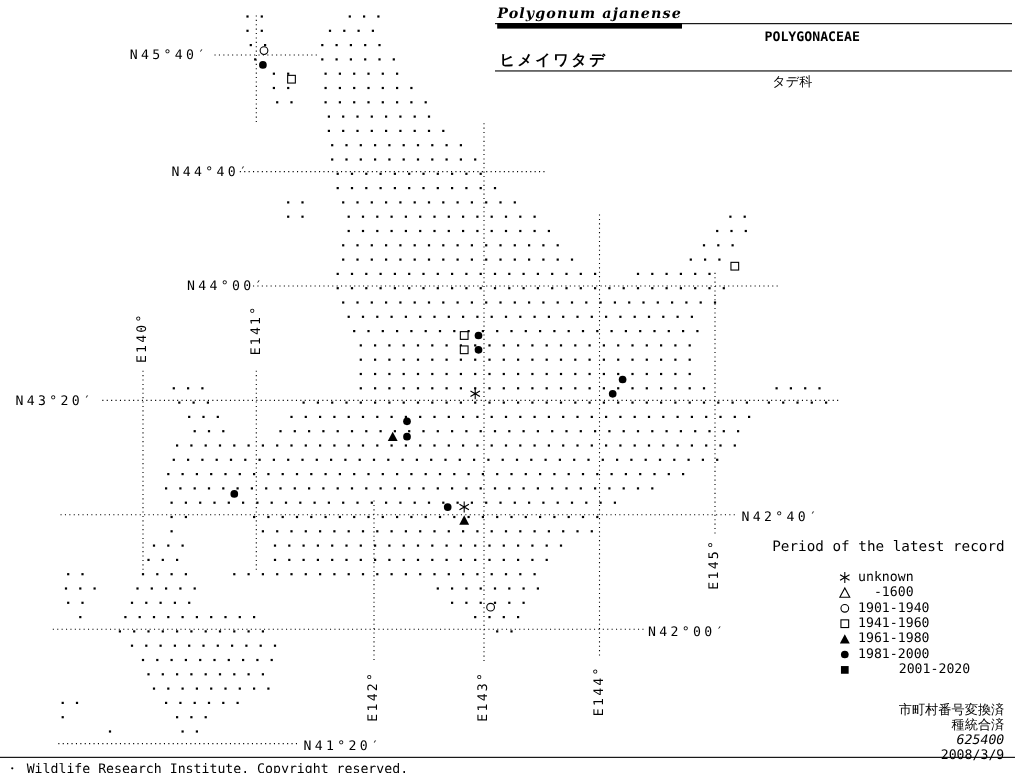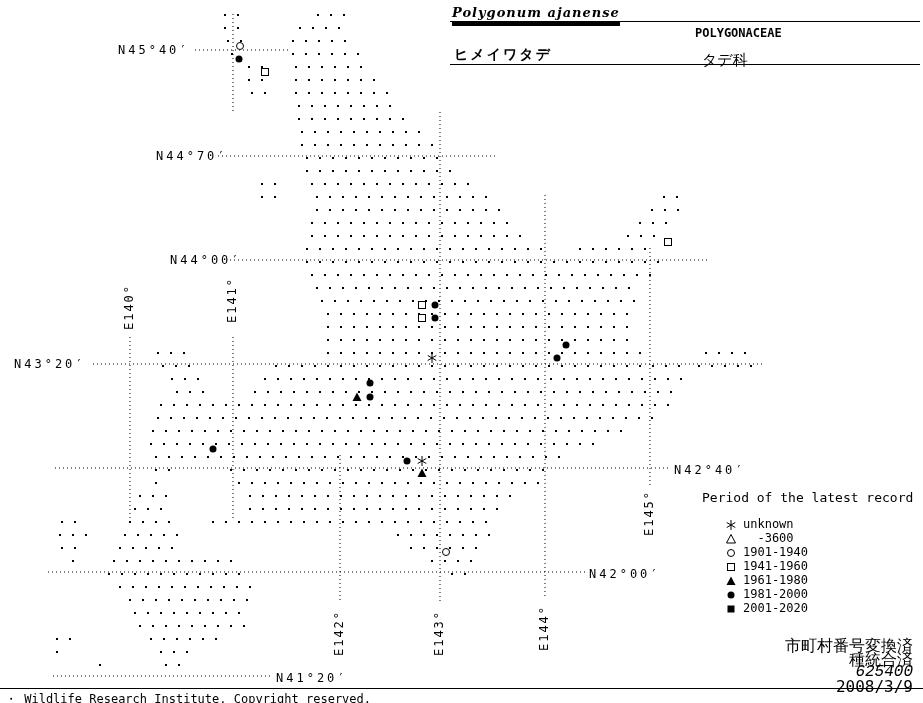--- a/index.html
+++ b/index.html
@@ -10,30 +10,30 @@
   .rule{position:absolute;border-top:1px solid #000;height:0;}
   .species-latin{
     position:absolute;left:452px;top:5px;
     font-family:"DejaVu Serif","Liberation Serif",serif;
     font-style:italic;font-weight:bold;font-size:13px;letter-spacing:1px;
     border-bottom:5px solid #000000;padding-bottom:1px;
   }
   .family-latin{position:absolute;left:695px;top:26px;font-size:12px;font-weight:bold;}
   .species-jp{position:absolute;left:454px;top:46px;font-size:14px;font-weight:bold;
     font-family:Liberation Serif, serif;letter-spacing:2px;}
-  .family-jp{position:absolute;left:702px;top:51px;font-size:15px;
+  .family-jp{position:absolute;left:702px;top:66px;font-size:12px;
     font-family:Liberation Serif, serif;}
   .lat-label{position:absolute;font-size:12px;letter-spacing:3px;white-space:pre;height:14px;line-height:14px;}
   .lon-label{position:absolute;width:70px;text-align:center;font-size:12px;letter-spacing:2px;height:14px;line-height:14px;transform:rotate(-90deg);}
   .legend-title{position:absolute;left:702px;top:490px;font-size:13px;}
-  .legend-row{position:absolute;left:723px;height:14px;display:flex;align-items:center;}
+  .legend-row{position:absolute;left:760px;height:14px;display:flex;align-items:center;}
   .legend-row .sym{width:16px;height:14px;flex:0 0 16px;}
   .legend-row .lbl{font-size:12px;white-space:pre;margin-left:4px;}
-  .footer-right{position:absolute;right:10px;top:639px;text-align:right;font-size:16px;line-height:13.5px;}
-  .footer-right .code{font-style:italic;font-family:Liberation Mono, monospace;}
+  .footer-right{position:absolute;right:10px;top:639px;text-align:right;font-size:12px;line-height:13.5px;}
+  .footer-right .code{font-style:italic;}
   .copyright{position:absolute;left:5px;top:691px;font-size:12px;white-space:pre;}
   #map-svg{position:absolute;left:0;top:0;}
 </style>
 </head>
 <body>
 
 <svg id="map-svg" width="923" height="703">
     <g>
       <line x1="195" y1="50" x2="290" y2="50" stroke="#000000" stroke-width="1" stroke-dasharray="1 3"></line>
       <line x1="218" y1="156" x2="495" y2="156" stroke="#000000" stroke-width="1" stroke-dasharray="1 3"></line>
@@ -1040,21 +1040,21 @@
       <circle cx="213" cy="449" r="3.5" fill="#000000"></circle>
       <circle cx="407" cy="461" r="3.5" fill="#000000"></circle>
       <path d="M422 456 L422 466 M417.7 458.5 L426.3 463.5 M417.7 463.5 L426.3 458.5" stroke="#000000" stroke-width="1" fill="none"></path>
       <polygon points="422,468.5 417.5,477 426.5,477" fill="#000000"></polygon>
       <circle cx="446" cy="552" r="3.5" fill="#fff" stroke="#000000" stroke-width="1"></circle>
     </g>
   </svg>
 
 <div id="label-layer">
     <div class="lat-label" style="left: 118px; top: 43px;">N45°40′</div>
-    <div class="lat-label" style="left: 156px; top: 149px;">N44°70′</div>
+    <div class="lat-label" style="left: 156px; top: 149px;">N44°40′</div>
     <div class="lat-label" style="left: 170px; top: 253px;">N44°00′</div>
     <div class="lat-label" style="left: 14px; top: 357px;">N43°20′</div>
     <div class="lat-label" style="left: 674px; top: 463px; text-align: right;">N42°40′</div>
     <div class="lat-label" style="left: 589px; top: 567px;">N42°00′</div>
     <div class="lat-label" style="left: 276px; top: 671px;">N41°20′</div>
     <div class="lon-label" style="left: 94px; top: 300px;">E140°</div>
     <div class="lon-label" style="left: 197px; top: 293px;">E141°</div>
     <div class="lon-label" style="left: 304px; top: 626px;">E142°</div>
     <div class="lon-label" style="left: 404px; top: 626px;">E143°</div>
     <div class="lon-label" style="left: 509px; top: 621px;">E144°</div>
@@ -1077,21 +1077,21 @@
           </g>
         </svg></span>
       <span class="lbl">unknown</span>
     </div>
     <div class="legend-row" style="top: 531px;">
       <span class="sym"><svg width="16" height="14">
           <g>
             <polygon points="8,2.5 3.5,11 12.5,11" fill="#fff" stroke="#000000" stroke-width="1"></polygon>
           </g>
         </svg></span>
-      <span class="lbl">  -3600</span>
+      <span class="lbl">  -1600</span>
     </div>
     <div class="legend-row" style="top: 545px;">
       <span class="sym"><svg width="16" height="14">
           <g>
             <circle cx="8" cy="7" r="3.5" fill="#fff" stroke="#000000" stroke-width="1"></circle>
           </g>
         </svg></span>
       <span class="lbl">1901-1940</span>
     </div>
     <div class="legend-row" style="top: 559px;">
@@ -1111,21 +1111,21 @@
       <span class="lbl">1961-1980</span>
     </div>
     <div class="legend-row" style="top: 587px;">
       <span class="sym"><svg width="16" height="14">
           <g>
             <circle cx="8" cy="7" r="3.5" fill="#000000"></circle>
           </g>
         </svg></span>
       <span class="lbl">1981-2000</span>
     </div>
-    <div class="legend-row" style="top: 601px;">
+    <div class="legend-row" style="top: 601px; gap: 37px;">
       <span class="sym"><svg width="16" height="14">
           <g>
             <rect x="4.5" y="3.5" width="7" height="7" fill="#000000"></rect>
           </g>
         </svg></span>
       <span class="lbl">2001-2020</span>
     </div>
   </div>
 
 <div class="footer-right">

